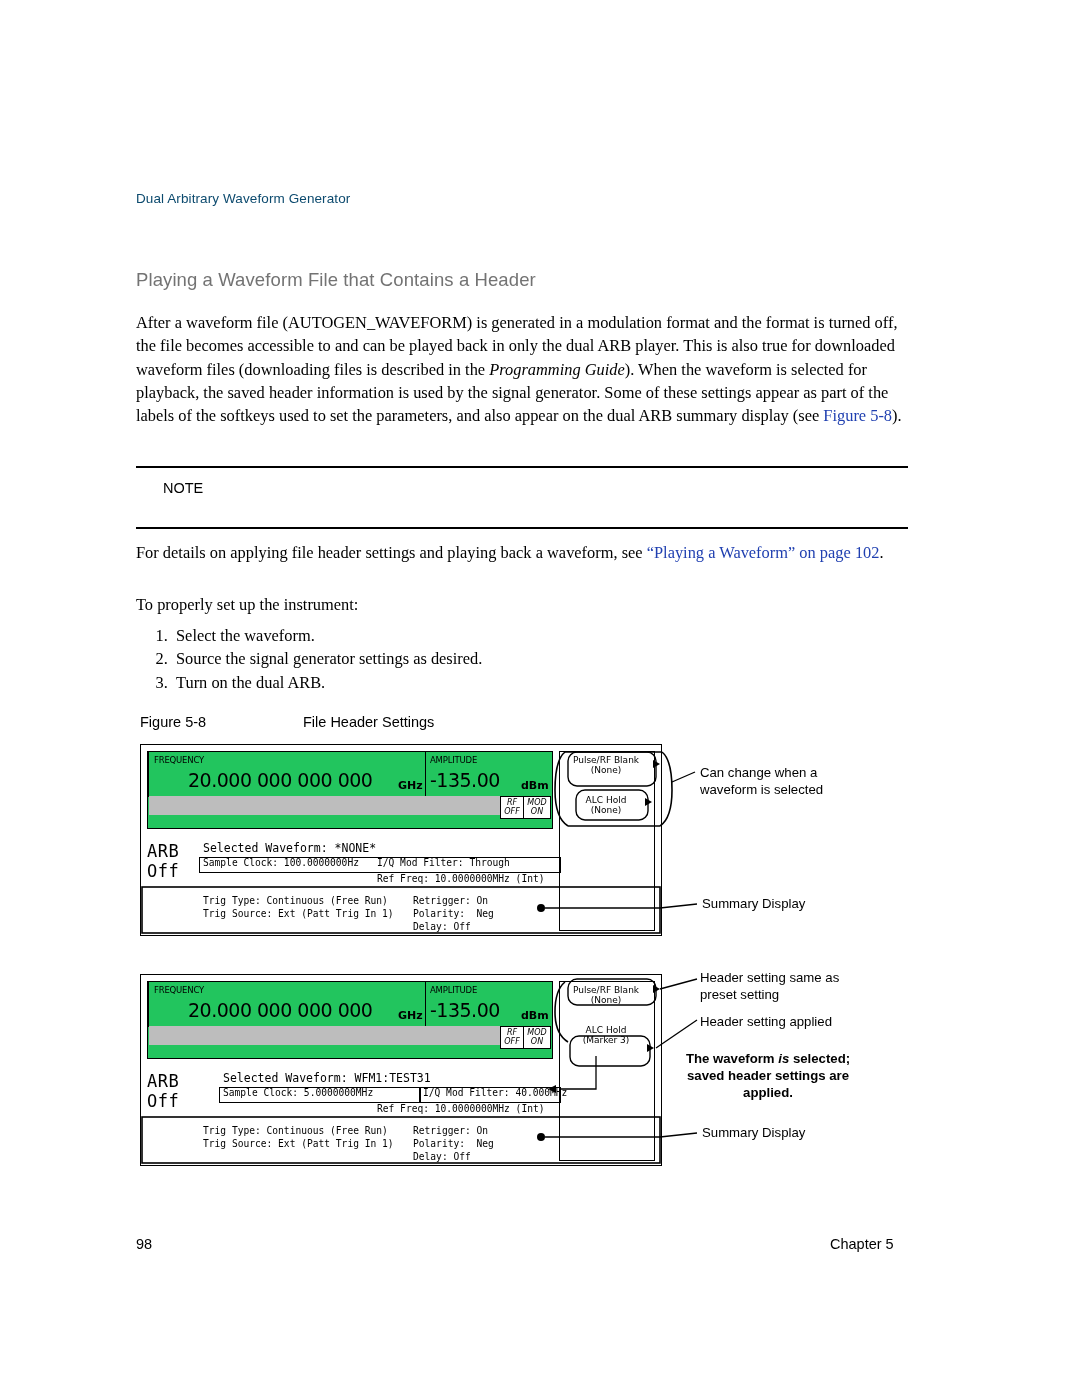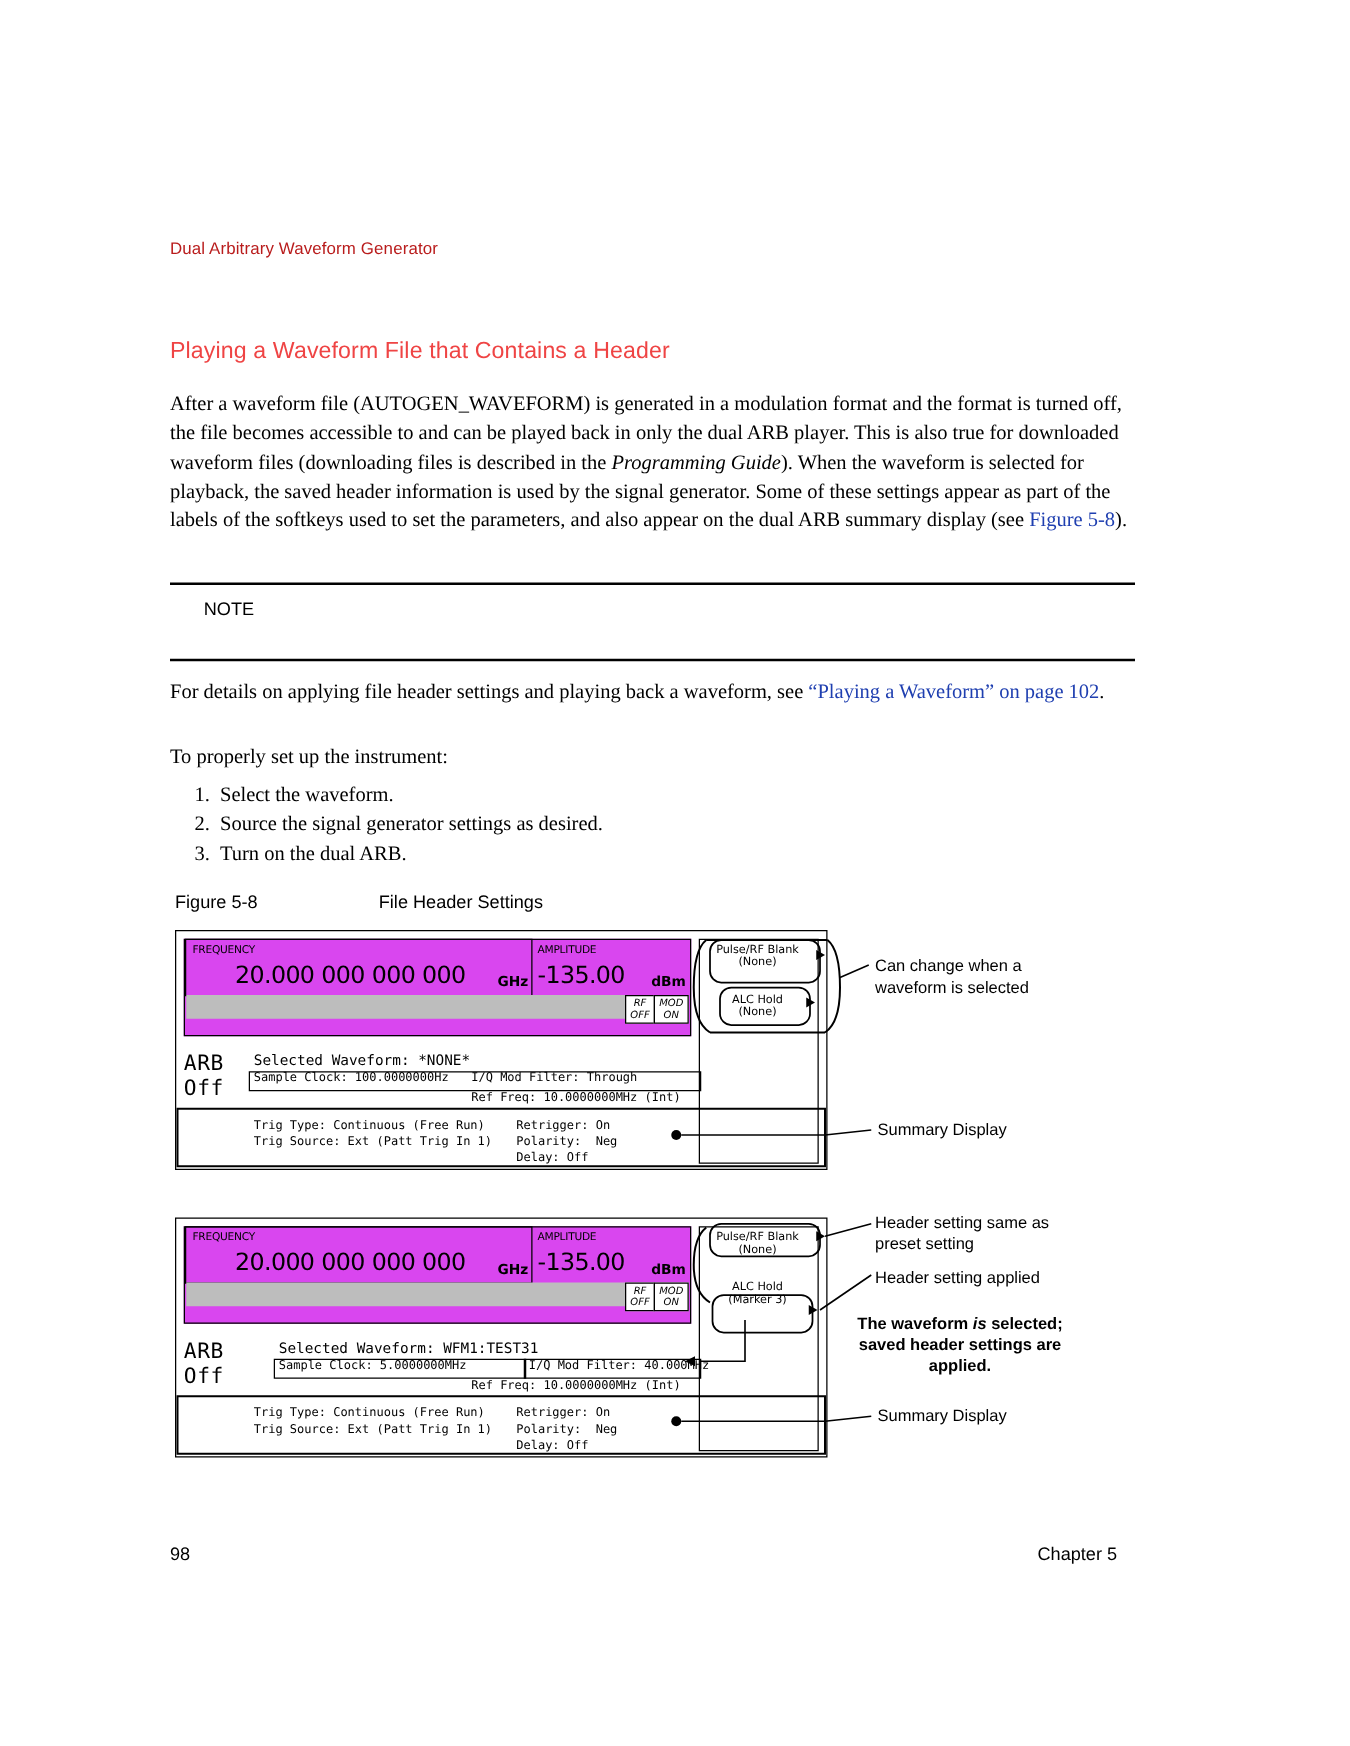--- a/index.html
+++ b/index.html
@@ -24,33 +24,33 @@
   
   .crumbs {
     position: absolute;
     left: 136px;
     top: 186px;
     width: 780px;
   }
   .crumb {
     font-family: "Liberation Sans", sans-serif;
     font-size: 13.5px;
-    color: #b91c1c;
+    color: #0c4a6e;
     line-height: 26px;
     letter-spacing: 0.1px;
   }
 
   
   .title {
     position: absolute;
     left: 136px;
     top: 269px;
     font-family: "Liberation Sans", sans-serif;
     font-size: 18.5px;
-    color: #ef4444;
+    color: #737373;
     letter-spacing: 0.1px;
   }
 
   
   .para {
     position: absolute;
     left: 136px;
     width: 772px;
     font-family: "Liberation Serif", serif;
     font-size: 16.4px;
@@ -143,21 +143,21 @@
     background: #fff;
     font-family: "DejaVu Sans Mono", monospace;
   }
   
   #panel1 { left: 140px; top: 744px; width: 520px; height: 190px; }
   #panel2 { left: 140px; top: 974px; width: 520px; height: 190px; }
 
   .disp {
     position: absolute;
     border: 1.5px solid #000;
-    background: #d946ef;
+    background: #22c55e;
   }
 
   
   .topblk { left: 6px; top: 6px; width: 404px; height: 76px; }
   .lbl-small {
     position: absolute;
     font-family: "DejaVu Sans", sans-serif;
     font-size: 8.5px;
     letter-spacing: -0.2px;
   }

